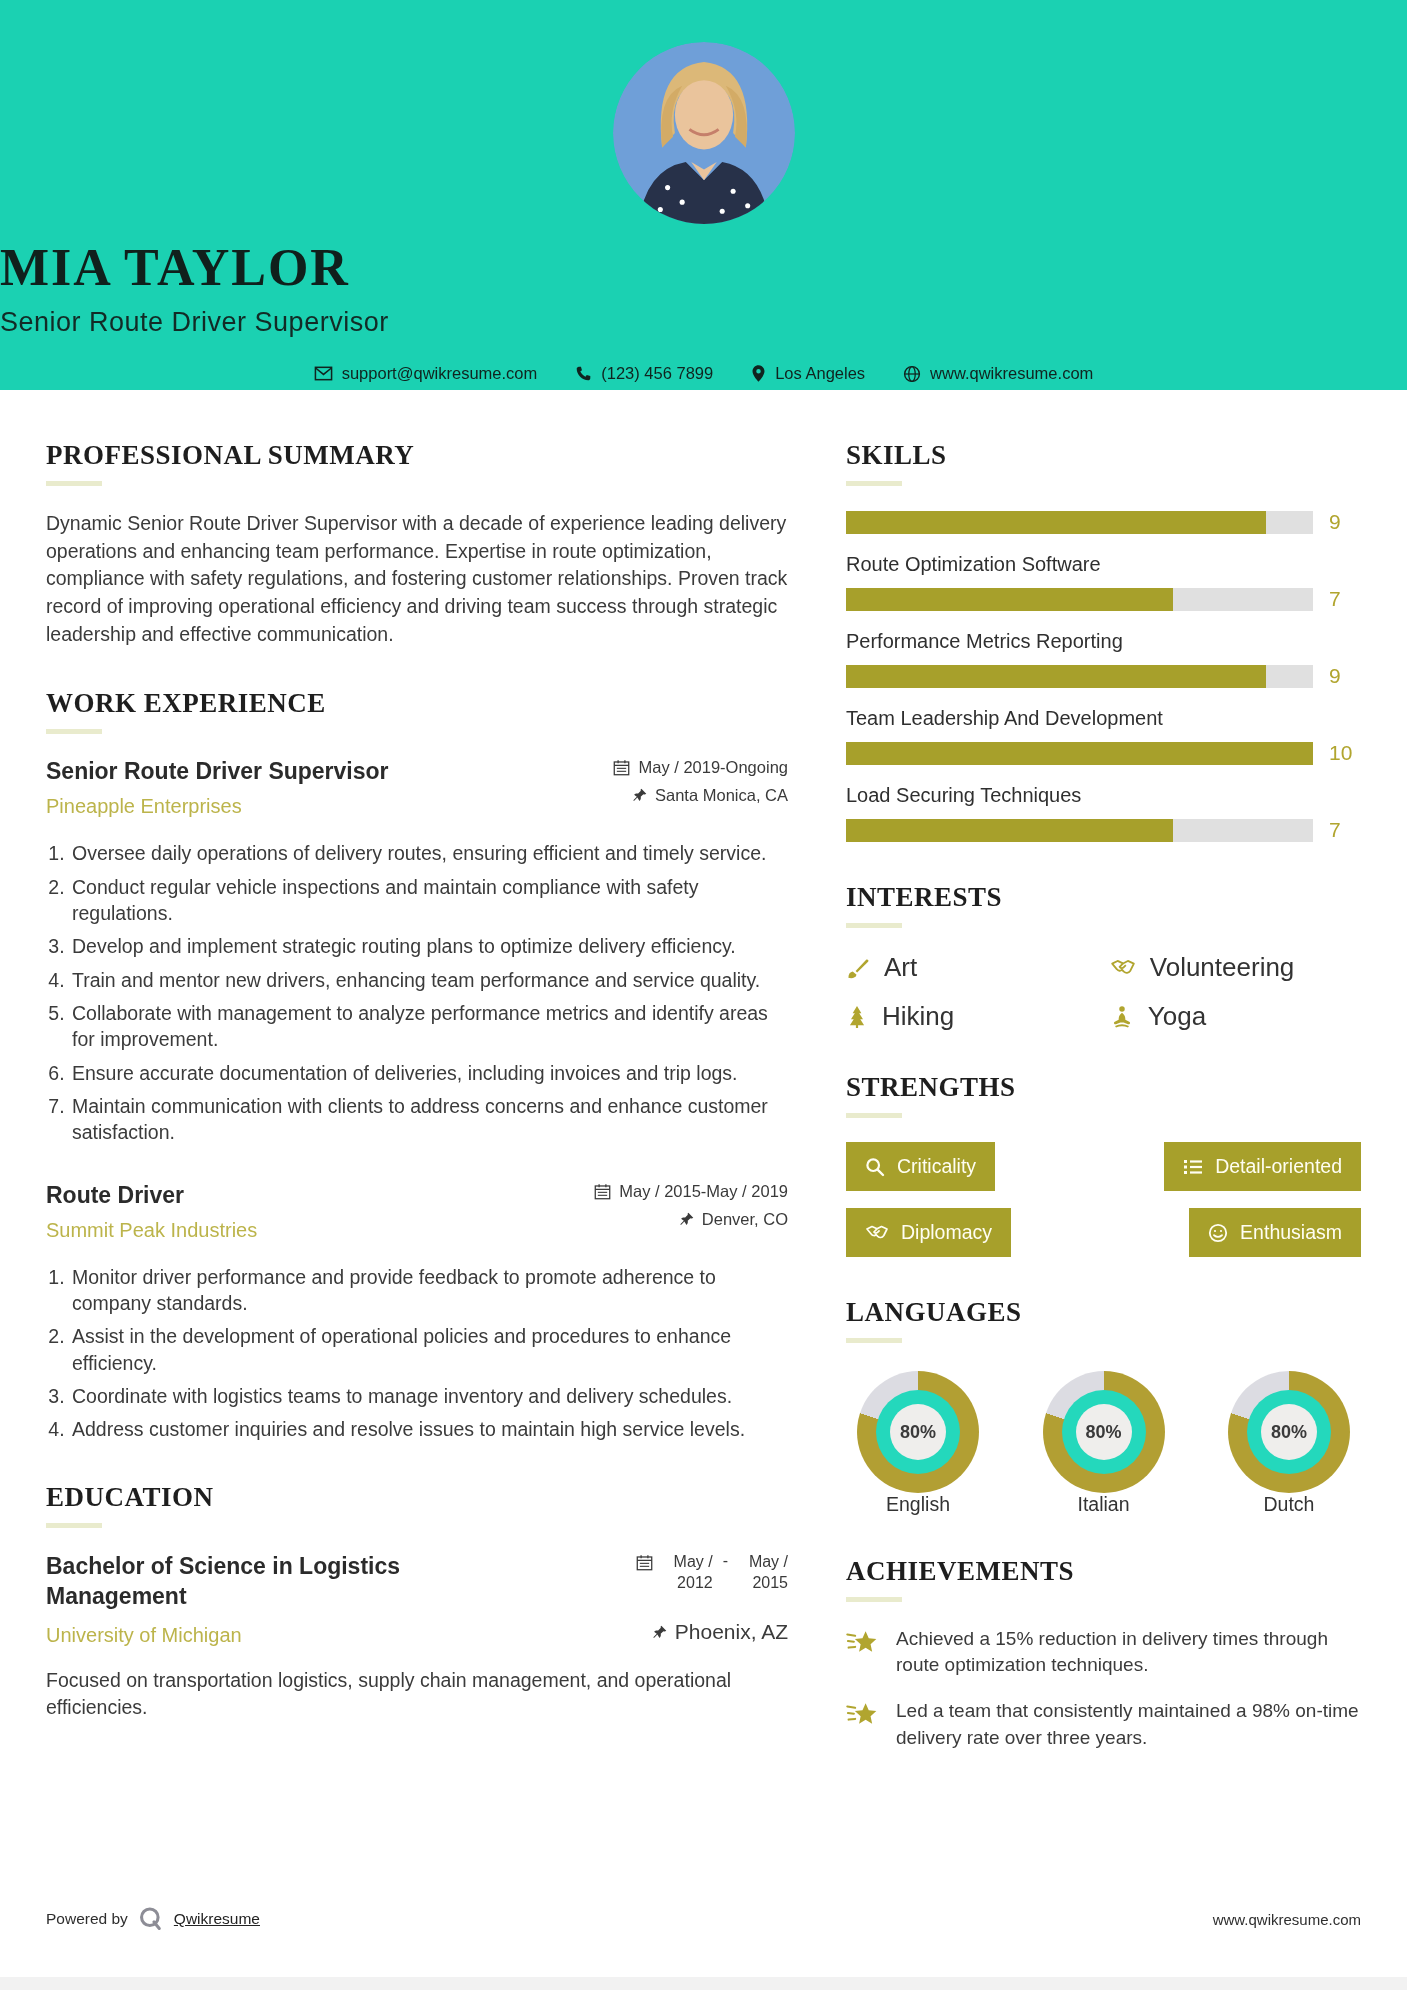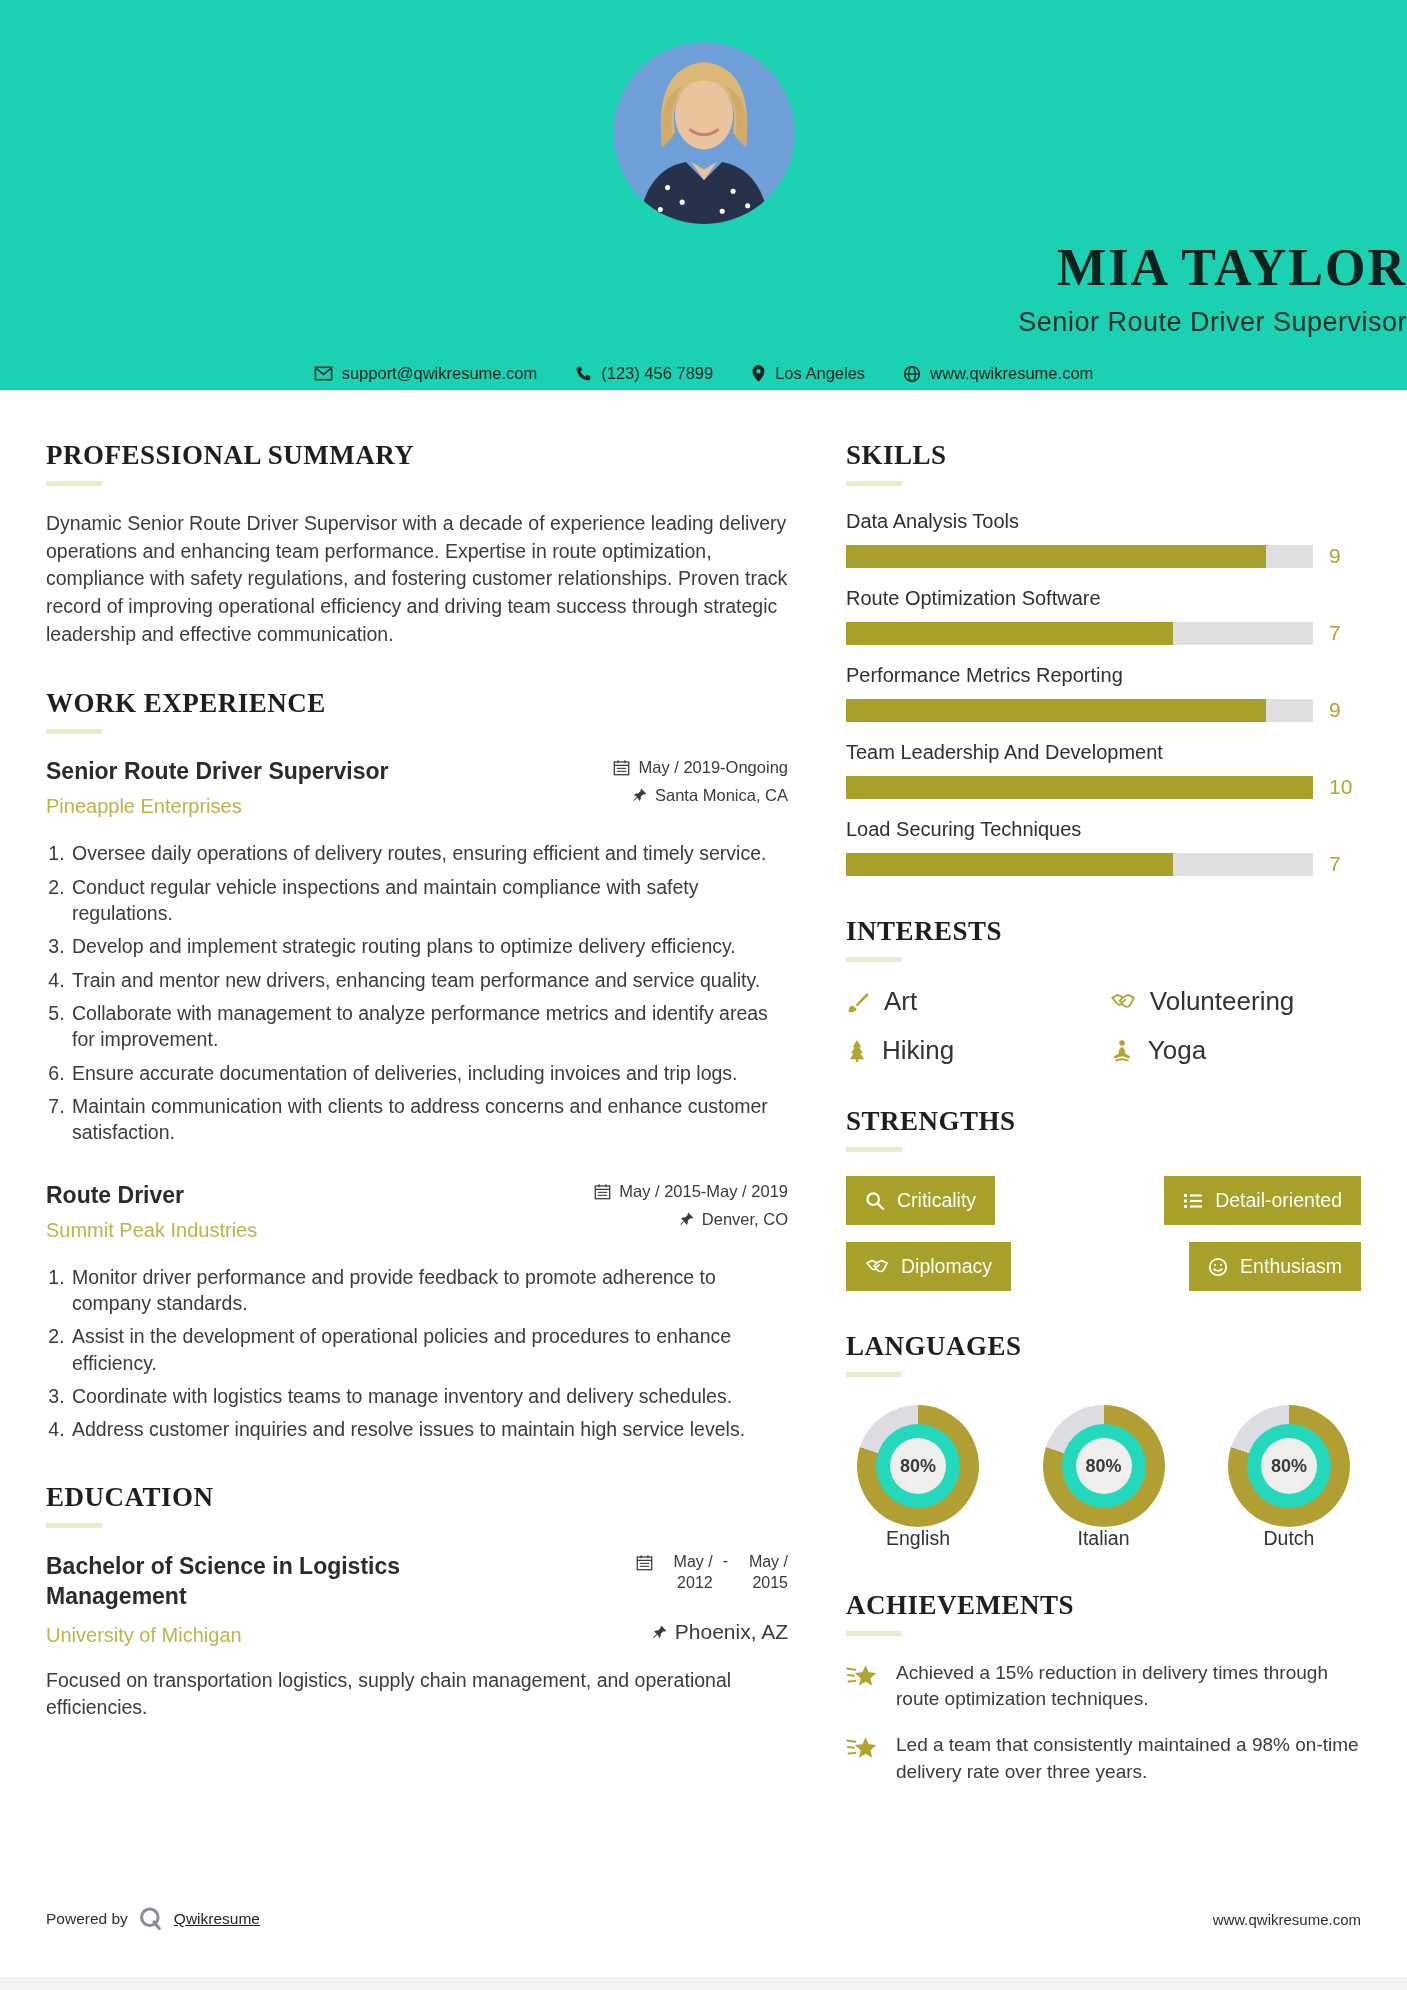--- a/index.html
+++ b/index.html
@@ -1,21 +1,21 @@
 <!DOCTYPE html>
 <html><head>
 <meta charset="utf-8">
 <style>
   * { margin:0; padding:0; box-sizing:border-box; }
   html,body { background:#ffffff; }
   body { font-family:"Liberation Sans", sans-serif; color:#3b3b3b; }
   .page { position:relative; width:1407px; height:1990px; margin:0 auto; background:#fff; overflow:hidden; }
 
   
-  .header { background:#1bd1b2; height:390px; text-align:right; padding-top:42px; }
+  .header { background:#1bd1b2; height:390px; text-align:left; padding-top:42px; }
   .avatar-wrap { width:182px; height:182px; margin:0 auto; border-radius:50%; overflow:hidden; }
   .header h1 { font-family:"Liberation Serif", serif; font-size:52px; letter-spacing:2px;
                color:#10201c; margin-top:14px; font-weight:700; }
   .header h2 { font-size:27px; font-weight:500; color:#122b26; margin-top:10px; letter-spacing:.5px; }
   .contact-row { display:flex; justify-content:center; gap:38px; margin-top:26px;
                  font-size:16.5px; color:#10241f; align-items:center; }
   .contact-item { display:flex; align-items:center; gap:9px; }
   .contact-item svg { display:block; }
 
   
@@ -267,21 +267,20 @@
       </div>
     </div>
 
     <div class="col-right">
 
       <div class="section">
         <div class="sec-head">SKILLS</div>
         <div class="sec-underline"></div>
 
         <div class="skill">
-          <div class="skill-name">Data Analysis Tools</div>
           <div class="skill-bar-row">
             <div class="skill-track">
                 <div class="skill-fill" style="width: 90%;"></div>
               </div>
             <div class="skill-value">9</div>
           </div>
         </div>
         <div class="skill">
           <div class="skill-name">Route Optimization Software</div>
           <div class="skill-bar-row">

